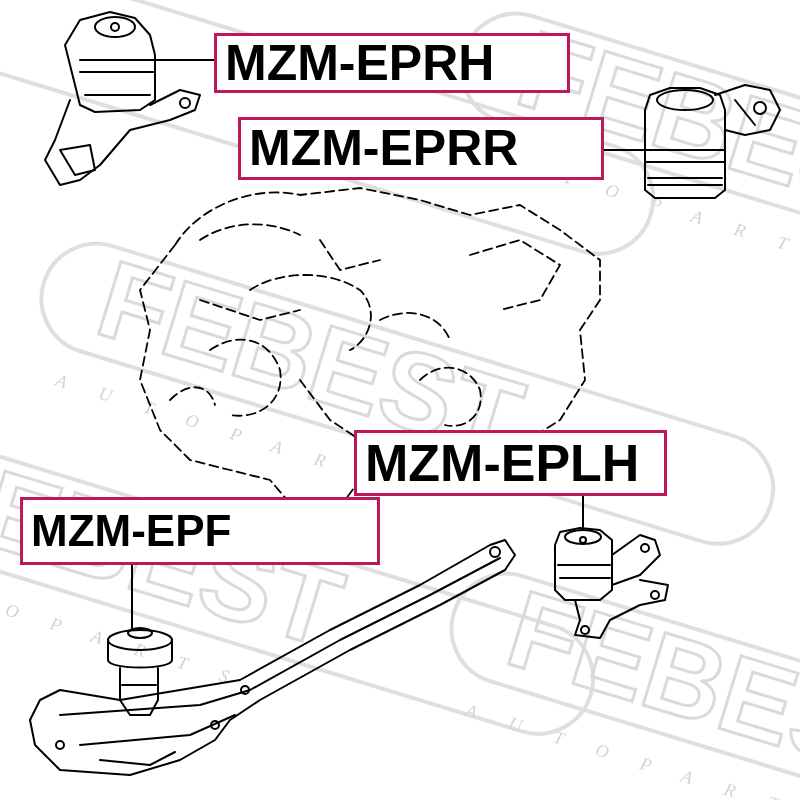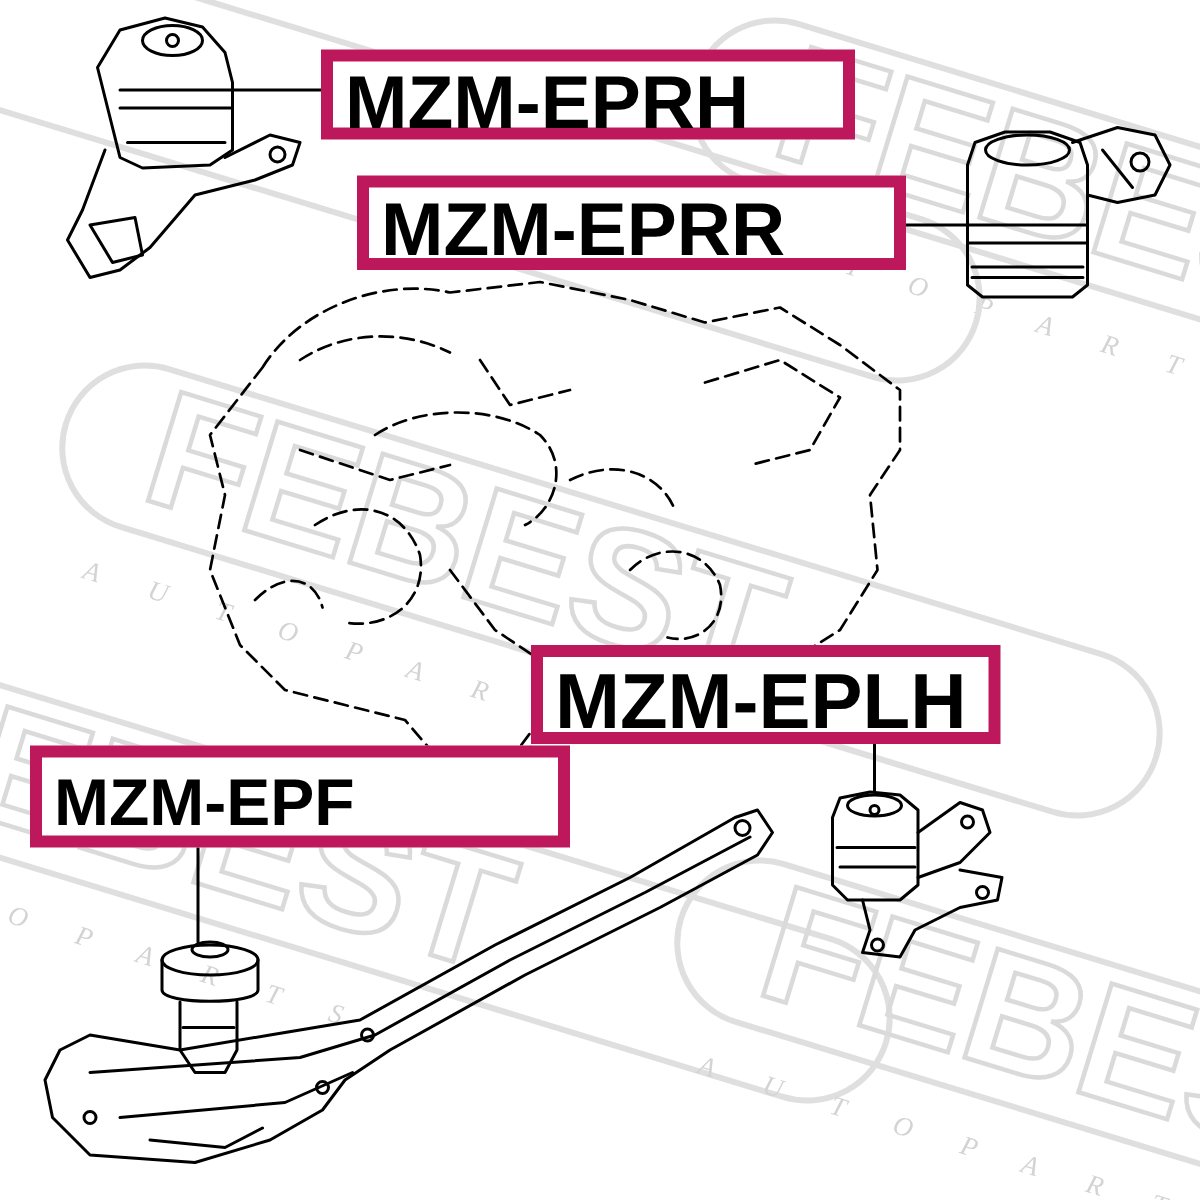--- a/index.html
+++ b/index.html
@@ -2,21 +2,21 @@
 <html><head>
 <meta charset="utf-8">
 <style>
   html, body { margin: 0; padding: 0; background: #ffffff; }
   #canvas {
     position: relative; width: 800px; height: 800px; overflow: hidden;
     background: #ffffff; font-family: "Liberation Sans", sans-serif;
   }
   svg.layer { position: absolute; left: 0; top: 0; }
   .label {
-    position: absolute; border: 8px solid #be185d; background: #fff;
+    position: absolute; border: 3px solid #be185d; background: #fff;
     font-family: "Liberation Sans", sans-serif; font-weight: bold;
     color: #000; font-size: 46px; line-height: 50px; padding: 0 8px;
     letter-spacing: 0px; white-space: nowrap; box-sizing: border-box;
   }
   .wm-text {
     font-family: "Liberation Sans", sans-serif; font-weight: bold;
     fill: none; stroke: #d6d6d6; stroke-width: 3;
   }
   .wm-sub {
     font-family: "Liberation Serif", serif; font-style: italic;

